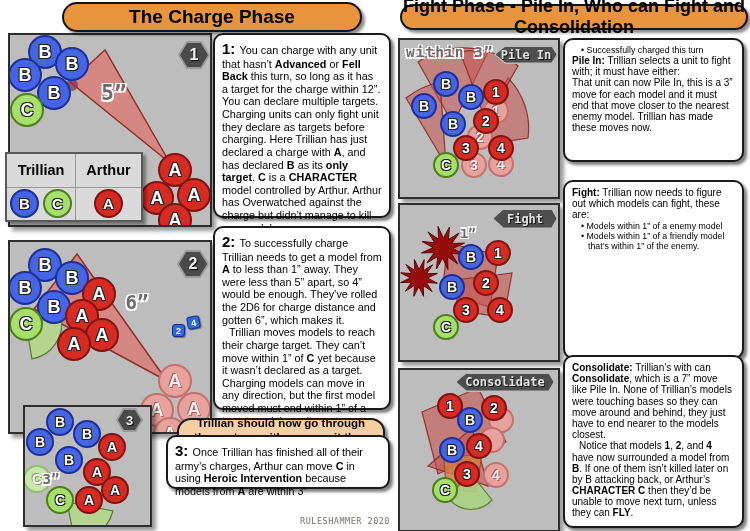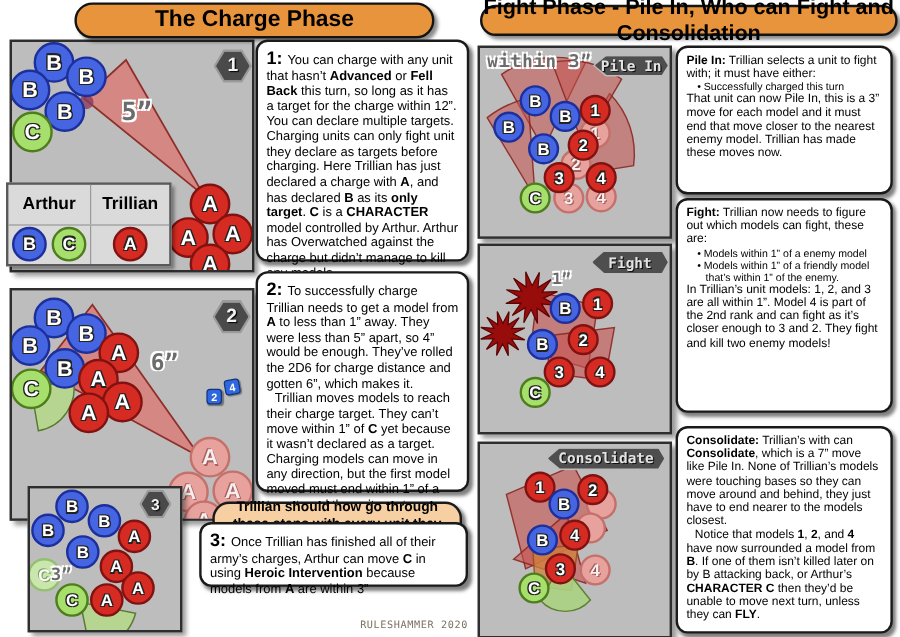--- a/index.html
+++ b/index.html
@@ -76,21 +76,21 @@
        justify-content:center;box-shadow:1px 1px 1px rgba(0,0,0,.4);box-sizing:border-box}
 
   
   .tbox{position:absolute;background:#fff;border:2px solid #1a1a1a;border-radius:10px;
         box-shadow:2.5px 3px 3px rgba(0,0,0,.5);padding:5px 7px;font-size:10.8px;
         line-height:1.17;z-index:3;box-sizing:border-box}
   #box1{left:213px;top:33px;width:178px;height:185px}
   #box2{left:213px;top:226px;width:178px;height:184px}
   #box3{left:166px;top:435px;width:224px;height:54px;z-index:4}
   #rb1{left:563px;top:38px;width:181px;height:124px}
-  #rb2{left:563px;top:165px;width:181px;height:179px}
+  #rb2{left:563px;top:180px;width:181px;height:179px}
   #rb3{left:563px;top:355px;width:181px;height:173px}
   #rb1,#rb2,#rb3{font-size:10px;line-height:1.12}
   .lead{font-weight:bold;font-size:15px}
   .pg{margin:0}
   .pg.li{font-size:9.2px;padding-left:16px;text-indent:-7px;line-height:1.15}
   #rb1 .pg.li,#rb2 .pg.li{font-size:8.8px}
   .pg.pi{text-indent:7px}
 
   
   #warn{position:absolute;left:177px;top:418px;width:208px;height:39px;background:#F6CFA2;
@@ -256,22 +256,22 @@
       <div class="dist" style="left: 26px; top: 72px; font-size: 14px;">3”</div>
     </div>
   <div class="hex">
       <div class="hexin"></div>
       <span class="hexnum">3</span>
     </div>
 </div>
 
 <div id="legend">
   <div class="lrow lhead">
+    <div class="lcell">Trillian</div>
     <div class="lcell">Arthur</div>
-    <div class="lcell">Trillian</div>
   </div>
   <div class="lrow">
     <div class="lcell" id="legend-arthur">
         <div class="model inline blue">
           <span>B</span>
         </div>
         <div class="model inline green">
           <span>C</span>
         </div>
       </div>
@@ -421,28 +421,27 @@
 </div>
 
 <div class="tbox" id="box1"><span class="lead">1: </span><span class="pg p"><span>You can charge with any unit that hasn’t </span><b>Advanced</b><span> or </span><b>Fell Back</b><span> this turn, so long as it has a target for the charge within 12”. You can declare multiple targets. Charging units can only fight unit they declare as targets before charging.  Here Trillian has just declared a charge with </span><b>A</b><span>, and has declared </span><b>B</b><span> as its </span><b>only target</b><span>. </span><b>C</b><span> is a </span><b>CHARACTER</b><span> model controlled by Arthur. Arthur has Overwatched against the charge but didn’t manage to kill any models.</span></span></div>
 <div class="tbox" id="box2"><span class="lead">2: </span><span class="pg p"><span>To successfully charge Trillian needs to get a model from </span><b>A</b><span> to less than 1” away. They were less than 5” apart, so 4” would be enough. They’ve rolled the 2D6 for charge distance and gotten 6”, which makes it.</span></span><div class="pg pi"><span>Trillian moves models to reach their charge target. They can’t move within 1” of </span><b>C</b><span> yet because it wasn’t declared as a target. Charging models can move in any direction, but the first model moved must end within 1” of a target, and the unit must maintain coherency.</span></div></div>
 <div id="warn">
     <span><span>Trillian should now go through these steps with every unit they wish to charge with.</span></span>
   </div>
 <div class="tbox" id="box3"><span class="lead">3: </span><span class="pg p"><span>Once Trillian has finished all of their army’s charges, Arthur can move </span><b>C</b><span> in using </span><b>Heroic Intervention</b><span> because models from </span><b>A</b><span> are within 3”</span></span></div>
 
 <div class="tbox" id="rb1">
+    <div class="pg li"><span>• Successfully charged this turn</span></div>
     <div class="pg p"><b>Pile In:</b><span> Trillian selects a unit to fight with; it must have either:</span></div>
-    <div class="pg li"><span>• Successfully charged this turn</span></div>
     <div class="pg p"><span>That unit can now Pile In, this is a 3” move for each model and it must end that move closer to the nearest enemy model. Trillian has made these moves now.</span></div>
   </div>
 <div class="tbox" id="rb2">
     <div class="pg p"><b>Fight:</b><span> Trillian now needs to figure out which models can fight, these are:</span></div>
     <div class="pg li"><span>• Models within 1” of a enemy model</span></div>
     <div class="pg li"><span>• Models within 1” of a friendly model that’s within 1” of the enemy.</span></div>
-    <div class="pg p"><span>In Trillian’s unit models: 1, 2, and 3 are all within 1”. Model 4 is part of the 2nd rank and can fight as it’s closer enough to 3 and 2. They fight and kill two enemy models!</span></div>
   </div>
 <div class="tbox" id="rb3">
     <div class="pg p"><b>Consolidate:</b><span> Trillian’s with can </span><b>Consolidate</b><span>, which is a 7” move like Pile In. None of Trillian’s models were touching bases so they can move around and behind, they just have to end nearer to the models closest.</span></div>
     <div class="pg pi"><span>Notice that models </span><b>1</b><span>, </span><b>2</b><span>, and </span><b>4</b><span> have now surrounded a model from </span><b>B</b><span>. If one of them isn’t killed later on by B attacking back, or Arthur’s </span><b>CHARACTER C</b><span> then they’d be unable to move next turn, unless they can </span><b>FLY</b><span>.</span></div>
   </div>
 
 <div id="footer">RULESHAMMER 2020</div>
 
 </body></html>

